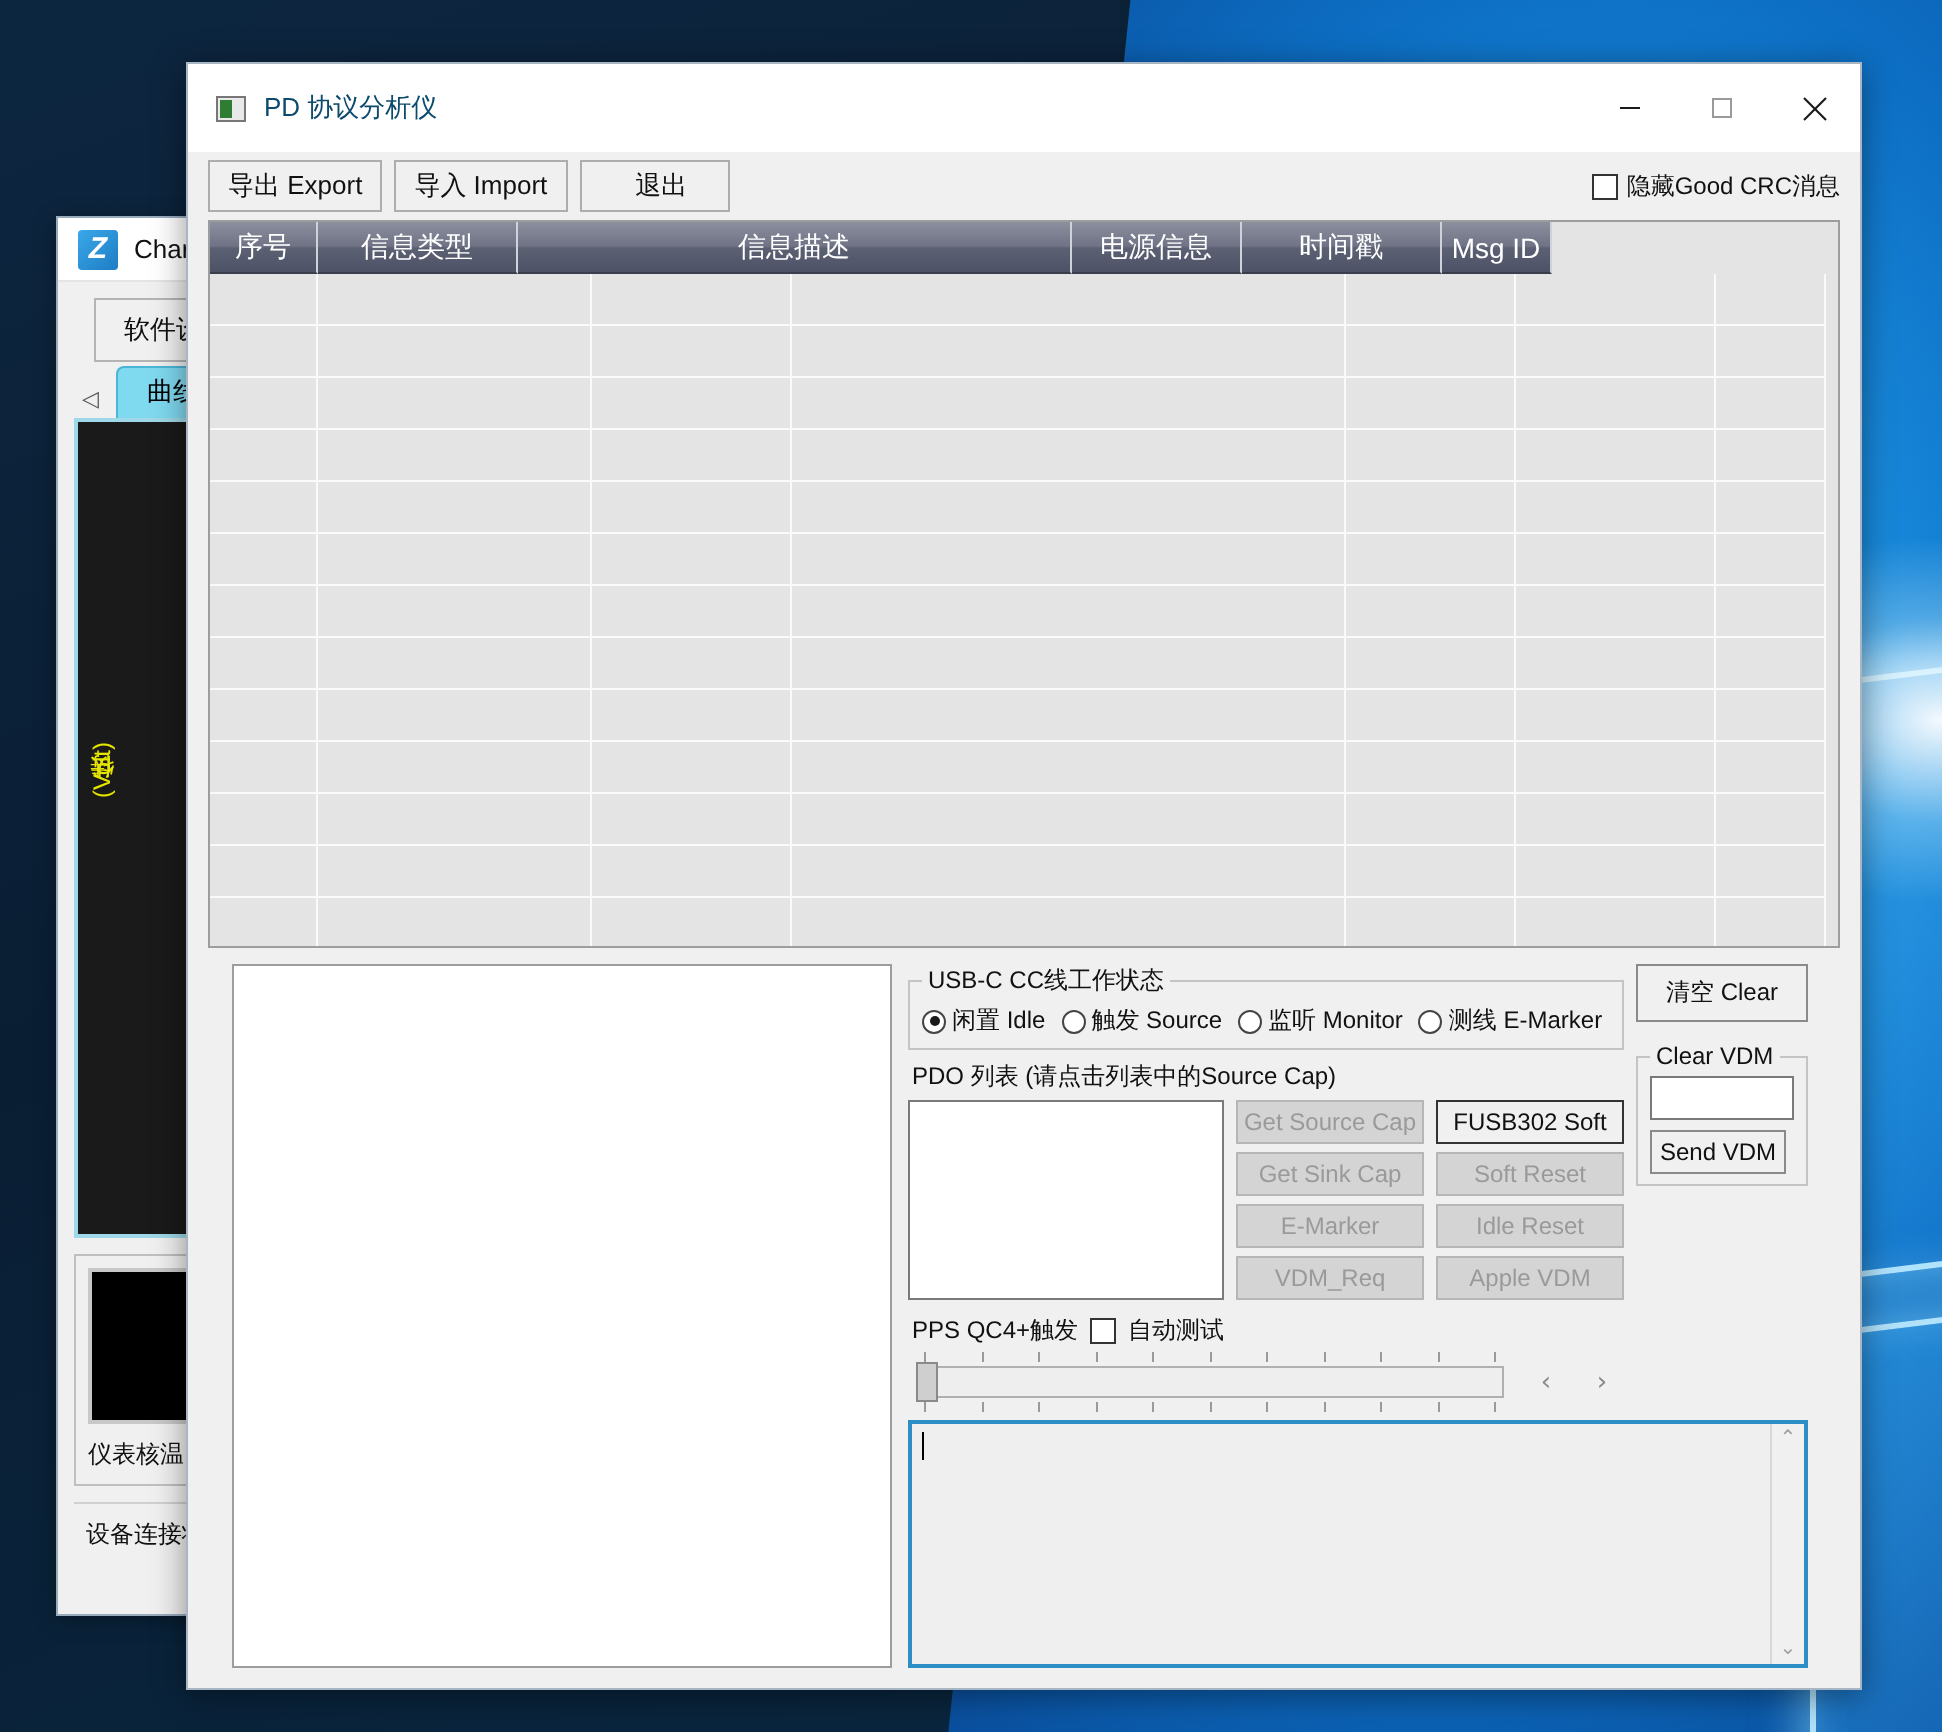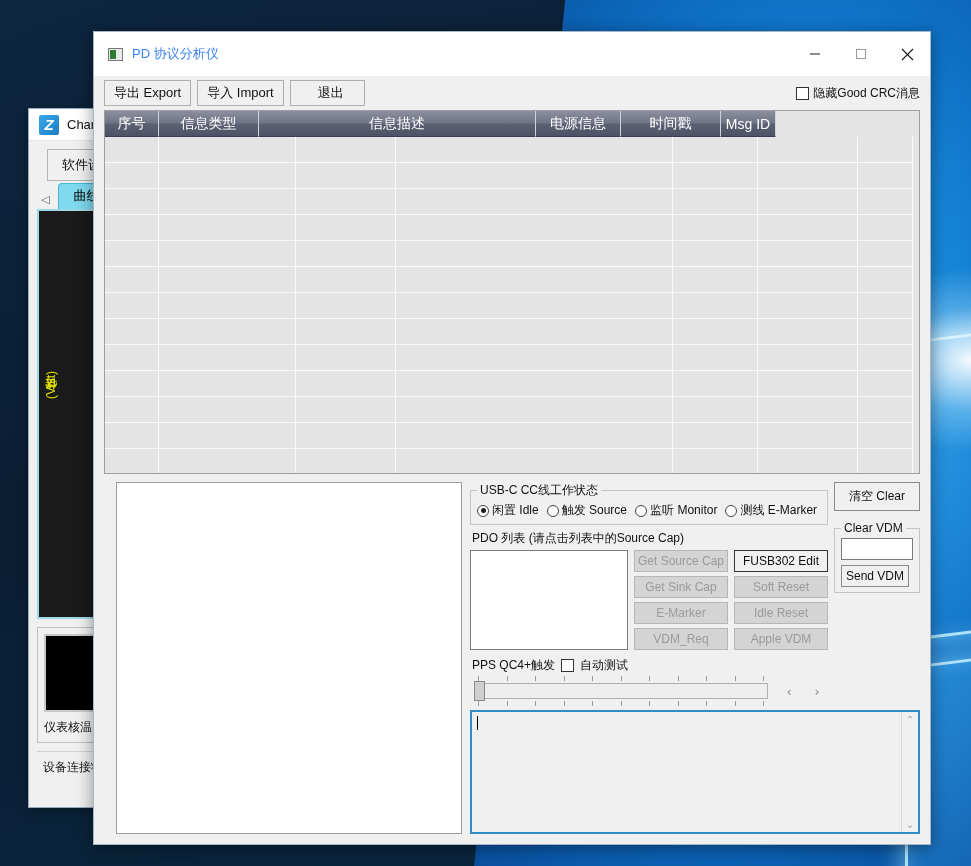--- a/index.html
+++ b/index.html
@@ -141,21 +141,21 @@
   }
   #pd-icon {
     width: 15px; height: 13px; margin: 0 9px 0 14px;
     border: 1px solid #777; background: #e9e9e9;
     position: relative;
   }
   #pd-icon::before {
     content: ""; position: absolute; left: 1px; top: 1px;
     width: 6px; height: 9px; background: #2e7d32;
   }
-  #pd-title { font-size: 13px; color: #3b82f6; flex: 1; }
+  #pd-title { font-size: 13px; color: #0c4a6e; flex: 1; }
   .wbtn {
     width: 46px; height: 44px;
     display: flex; align-items: center; justify-content: center;
     font-size: 14px; color: #1a1a1a;
     font-family: "DejaVu Sans", sans-serif;
   }
   .wbtn svg { display: block; }
 
   #pd-toolbar {
     height: 34px; display: flex; align-items: center;
@@ -194,21 +194,21 @@
   }
   #pd-tbody { }
   .trow { display: flex; height: 26px; }
   .tcell {
     border-right: 1px solid #fafafa;
     border-bottom: 1px solid #fafafa;
     background: #e4e4e4; overflow: hidden;
   }
 
   
-  #pd-lower { flex: 1; display: flex; padding: 8px 10px 10px 10px; gap: 8px; margin-left: 12px; }
+  #pd-lower { flex: 1; display: flex; padding: 8px 26px 10px 10px; gap: 8px; margin-left: 12px; }
   #lower-left {
     width: 360px; background: #fff;
     border: 1px solid #9d9d9d;
   }
   #lower-right { flex: 1; display: flex; flex-direction: column; gap: 4px; }
   #lr-top { display: flex; gap: 6px; }
   #lr-main { flex: 1; }
 
   fieldset.grp {
     border: 1px solid #c4c4c4; margin: 0; padding: 3px 6px 5px 6px;
@@ -534,21 +534,21 @@
                 </label>
               </div>
           </fieldset>
 
           <div id="pdo-label">PDO 列表 (请点击列表中的Source Cap)</div>
 
           <div id="pdo-row">
             <div id="pdo-list"></div>
             <div id="cmd-grid">
                 <div class="cmd">Get Source Cap</div>
-                <div class="cmd enabled">FUSB302 Edit</div>
+                <div class="cmd enabled">FUSB302 Soft</div>
                 <div class="cmd">Get Sink Cap</div>
                 <div class="cmd">Soft Reset</div>
                 <div class="cmd">E-Marker</div>
                 <div class="cmd">Idle Reset</div>
                 <div class="cmd">VDM_Req</div>
                 <div class="cmd">Apple VDM</div>
               </div>
           </div>
 
           <div id="pps-row">

